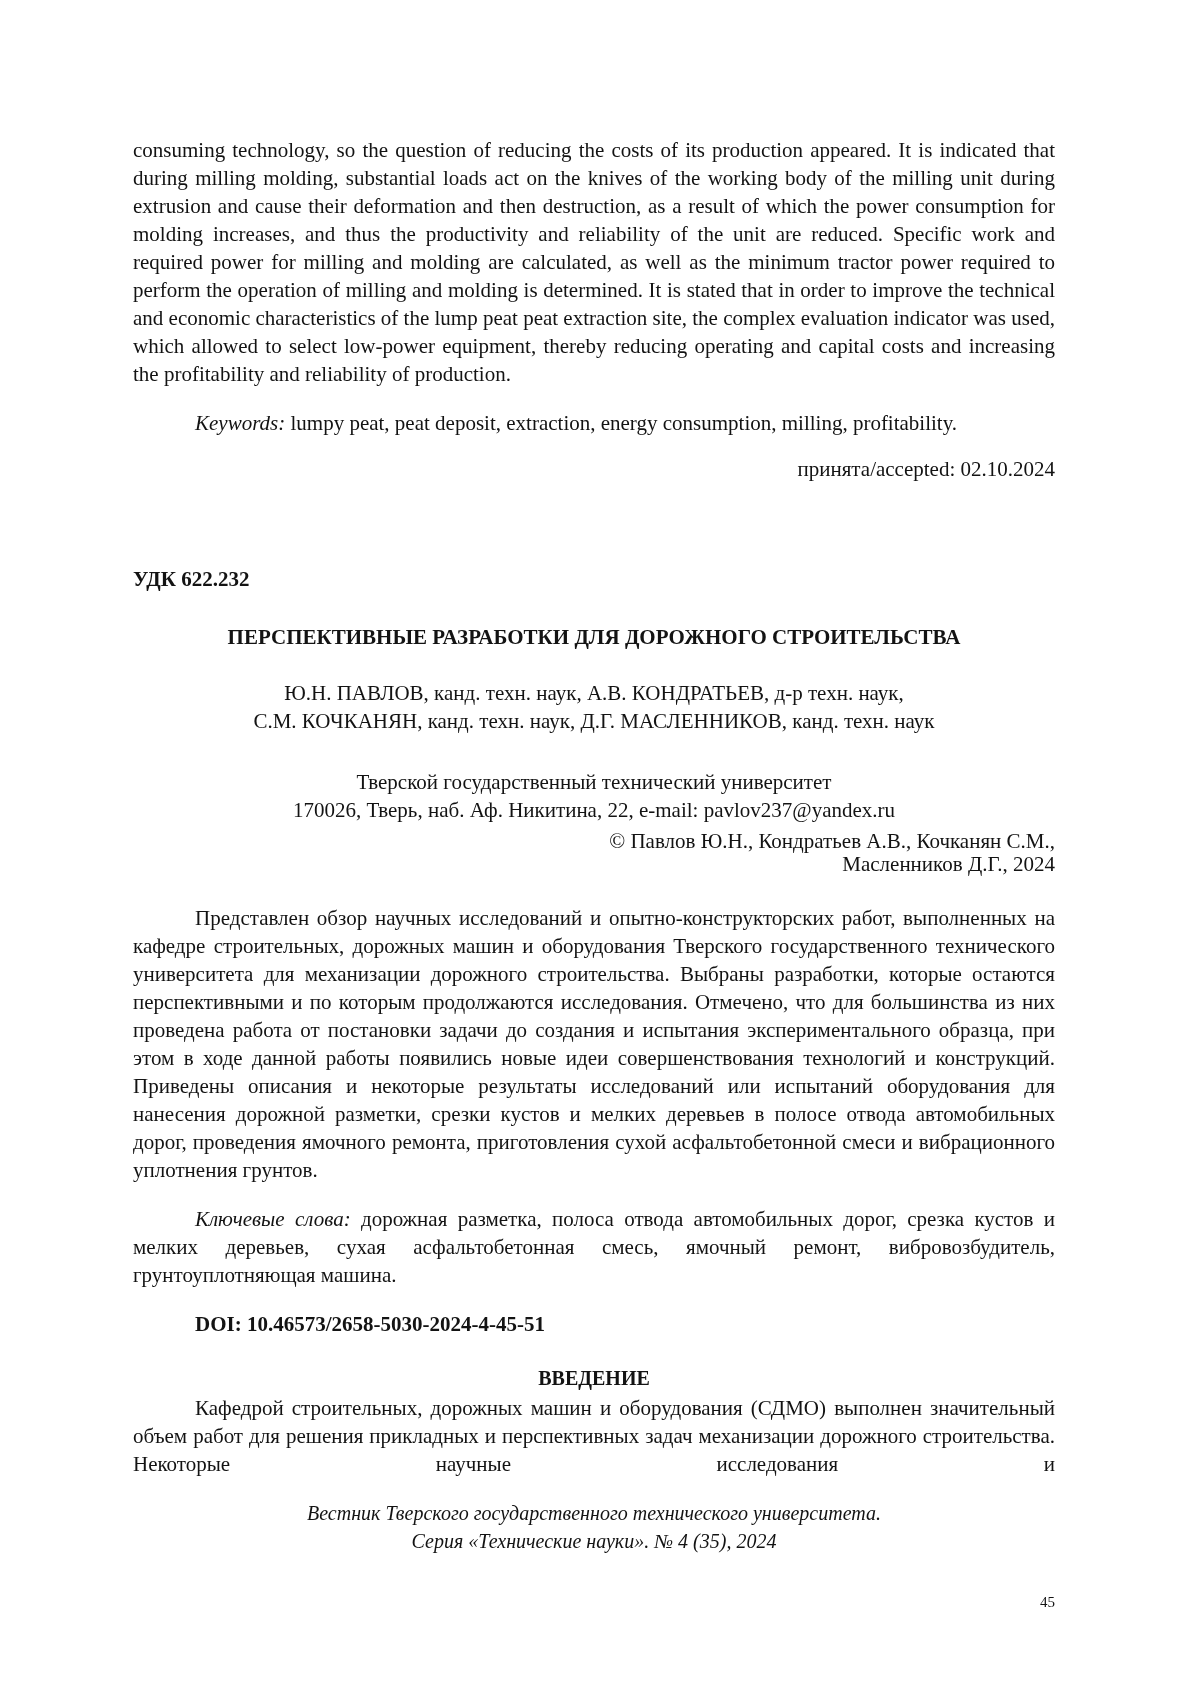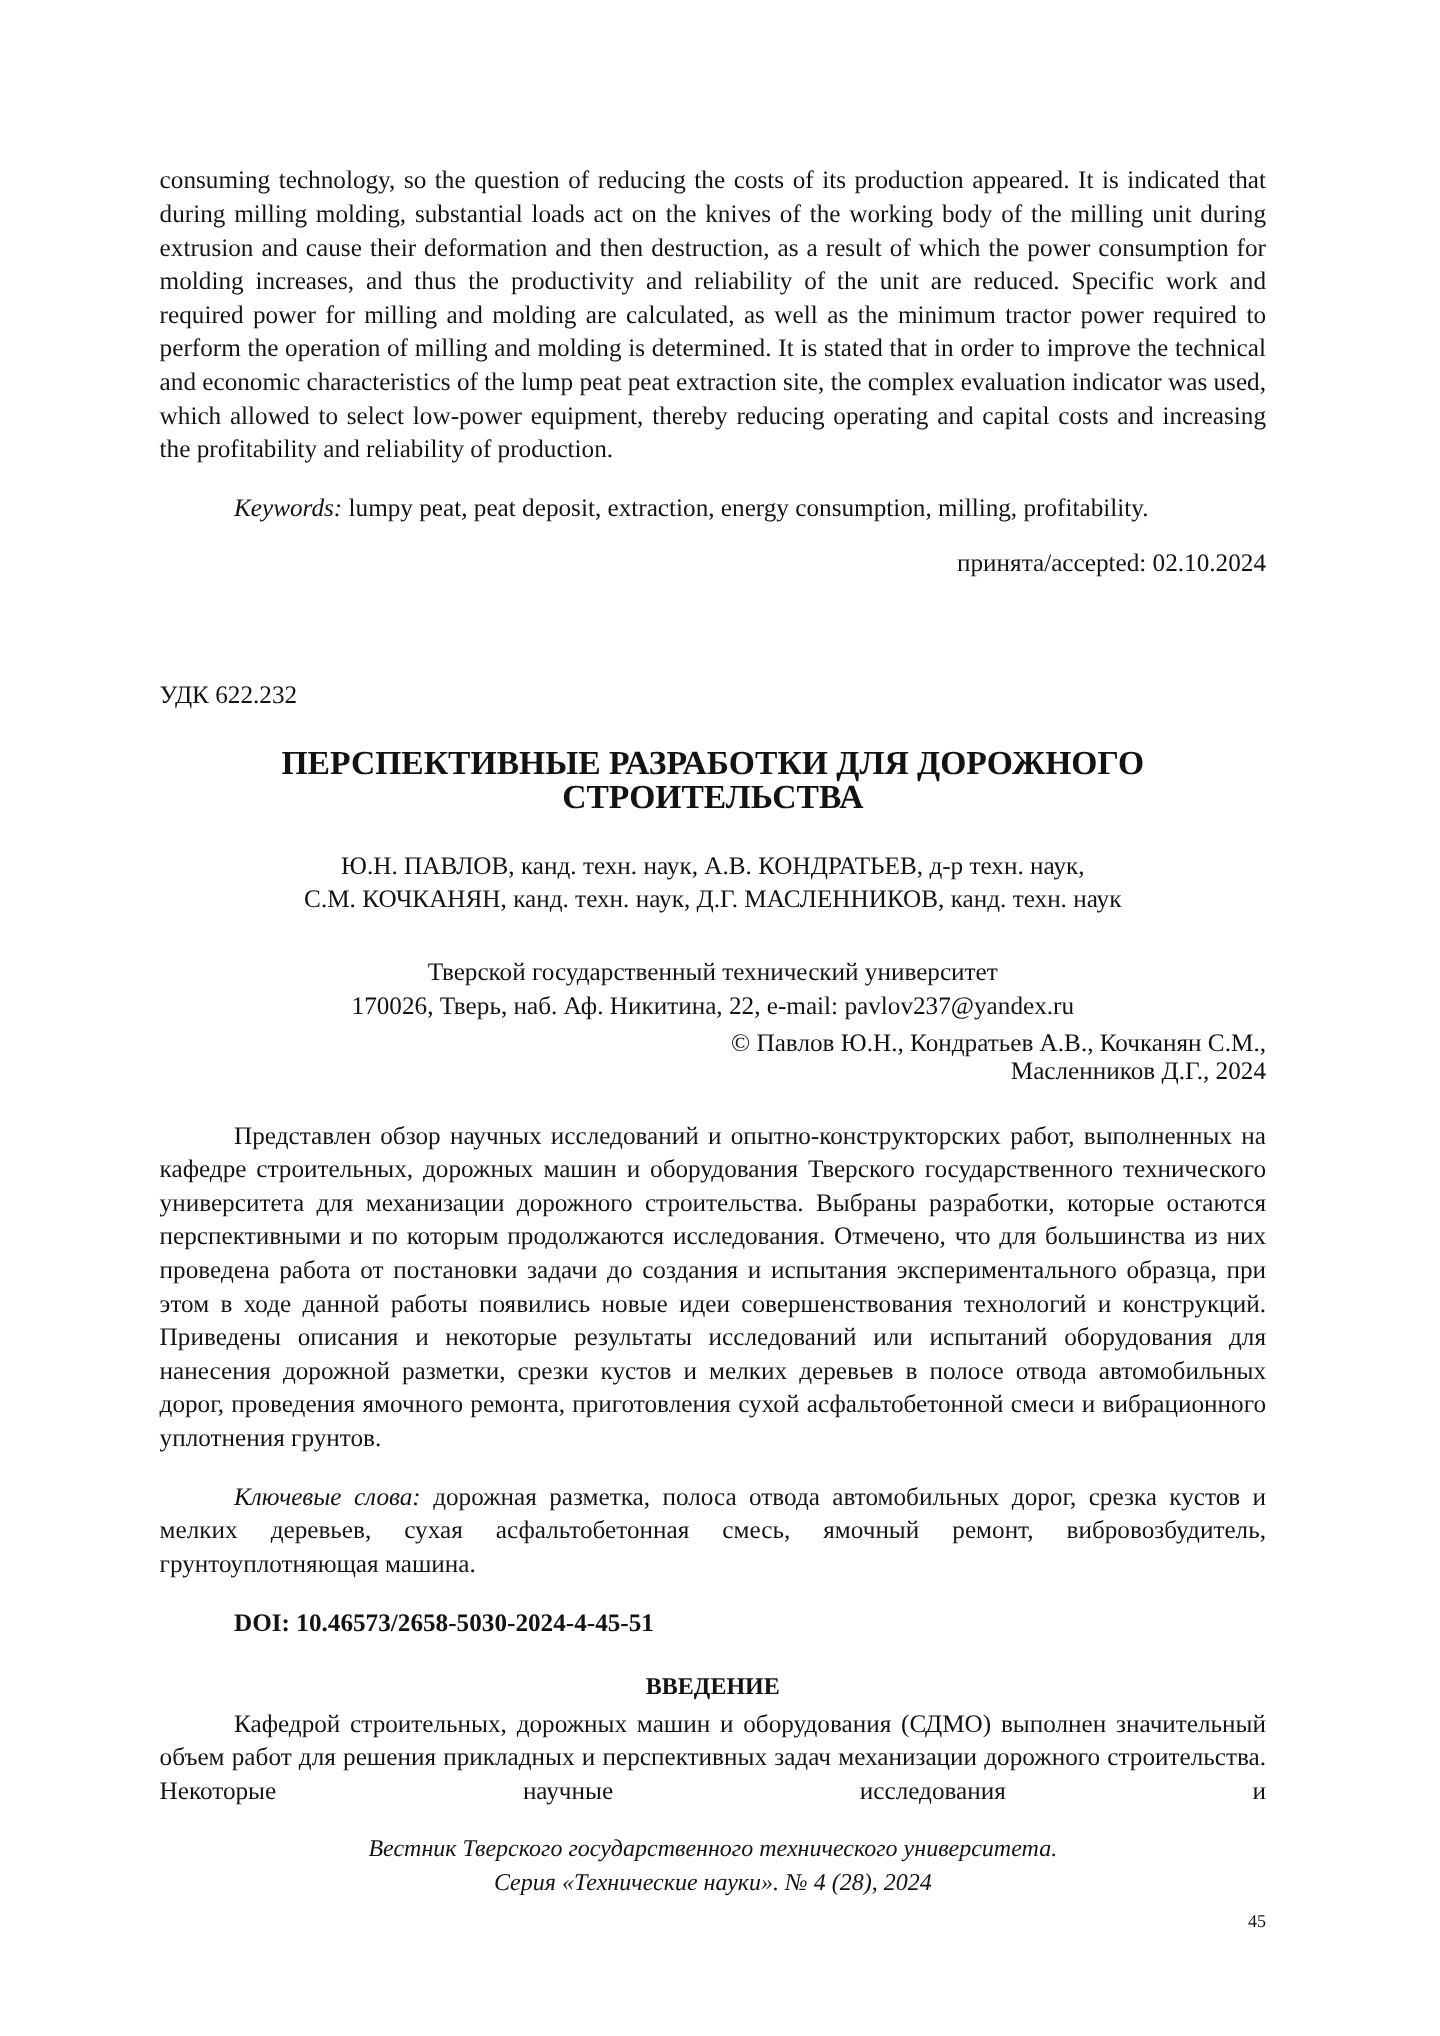--- a/index.html
+++ b/index.html
@@ -22,22 +22,22 @@
   }
   .jp { text-align: justify; }
   .ind { text-indent: 62px; }
   .center { text-align: center; }
   .right { text-align: right; }
   .italic { font-style: italic; }
 
   .eng-abstract { margin-top: 136px; }
   .keywords-en { margin-top: 0; }
   .dates { margin-top: 18px; line-height: 23px; }
-  .udc { margin-top: 84px; }
-  .article-title { margin-top: 30px; font-size: 28px; font-weight: bold; }
+  .udc { margin-top: 84px; font-weight: bold; }
+  .article-title { margin-top: 30px; font-size: 21px; font-weight: bold; }
   .authors { margin-top: 28px; }
   .affiliation { margin-top: 33px; }
   .copyright { margin-top: 6px; line-height: 23px; }
   .abstract-ru { margin-top: 28px; }
   .keywords-ru { margin-top: 0; }
   .doi-line { margin-top: 15px; font-weight: bold; text-indent: 62px; }
   .intro-heading { margin-top: 26px; font-size: 20px; font-weight: bold; }
   .intro-para { margin-top: 2px; text-align-last: justify; }
   .page-footer {
     margin-top: 17px;
@@ -92,19 +92,19 @@
     <p class="jp ind keywords-ru"><span class="italic">Ключевые слова:</span><span> дорожная разметка, полоса отвода автомобильных дорог, срезка кустов и мелких деревьев, сухая асфальтобетонная смесь, ямочный ремонт, вибровозбудитель, грунтоуплотняющая машина.</span></p>
 
     <div class="doi-line">DOI: 10.46573/2658-5030-2024-4-45-51</div>
 
     <div class="center intro-heading">ВВЕДЕНИЕ</div>
 
     <p class="jp ind intro-para">Кафедрой строительных, дорожных машин и оборудования (СДМО) выполнен значительный объем работ для решения прикладных и перспективных задач механизации дорожного строительства. Некоторые научные исследования и</p>
 
     <div class="page-footer">
       <div>Вестник Тверского государственного технического университета.</div>
-      <div>Серия «Технические науки». № 4 (28), 2024</div>
+      <div>Серия «Технические науки». № 4 (35), 2024</div>
     </div>
 
   </div>
 
   <div class="page-number">45</div>
 </div>
 
 </body></html>

